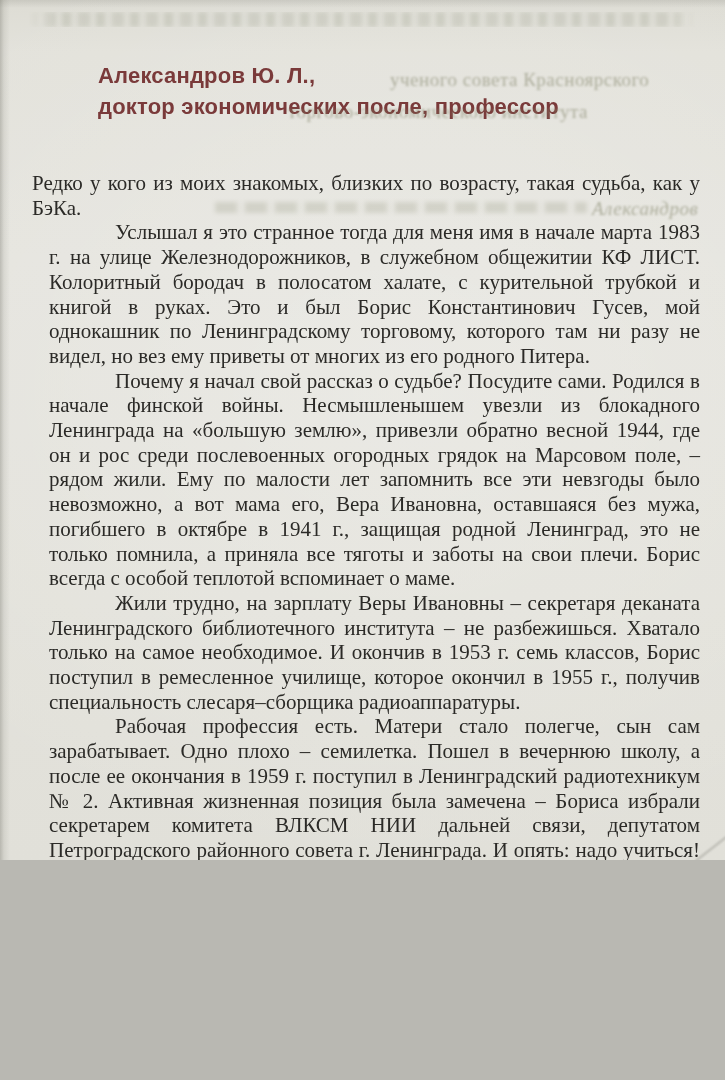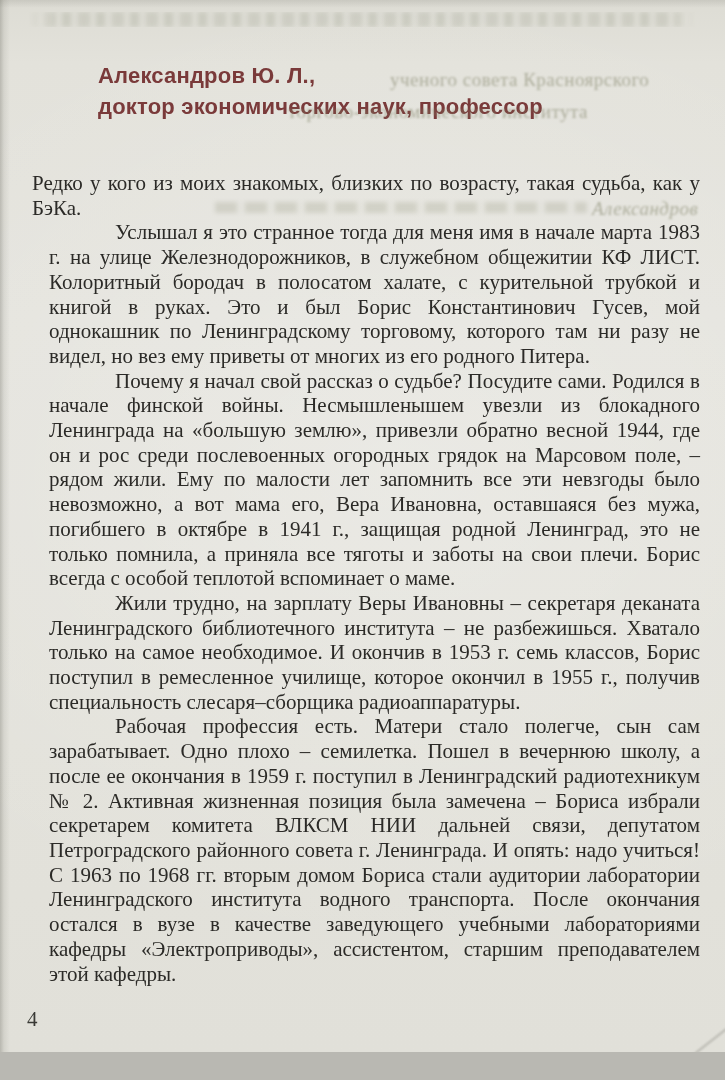--- a/index.html
+++ b/index.html
@@ -3,21 +3,21 @@
 <meta charset="utf-8">
 <style>
   html, body {
     margin: 0;
     padding: 0;
     background: #b9b8b2;
   }
   .page {
     position: relative;
     width: 725px;
-    height: 1052px;
+    height: 860px;
     overflow: hidden;
     background:
       radial-gradient(ellipse 900px 700px at 55% 45%, rgba(255,255,255,0.22), rgba(255,255,255,0) 70%),
       linear-gradient(180deg, #dddcd4 0%, #e3e2db 6%, #e5e4de 30%, #e3e2db 70%, #e1e0d9 100%);
     font-family: "Liberation Serif", serif;
   }
   
   .edge-shadow-left {
     position: absolute;
     left: 0; top: 0; bottom: 0;
@@ -113,21 +113,21 @@
 <div class="page">
 
   <div class="edge-shadow-left"></div>
   <div class="edge-shadow-top"></div>
   <div class="corner-mark"></div>
 
   <div class="bleed-top-strip"></div>
 
   <div class="heading">
     <div>Александров Ю. Л.,</div>
-    <div>доктор экономических наук, профессор</div>
+    <div>доктор экономических после, профессор</div>
   </div>
 
   <span class="bleed-text" style="left:390px; top:69px;">ученого совета Красноярского</span>
   <span class="bleed-text" style="left:288px; top:101px;">торгово-экономического института</span>
 
   <div class="bleed-streak" style="left:215px; top:202px; width:372px;"></div>
   <span class="bleed-text" style="left:592px; top:198px; font-style:italic;">Александров</span>
 
   <div class="body-text">
     <p>Редко у кого из моих знакомых, близких по возрасту, такая судьба, как у БэКа.</p>

